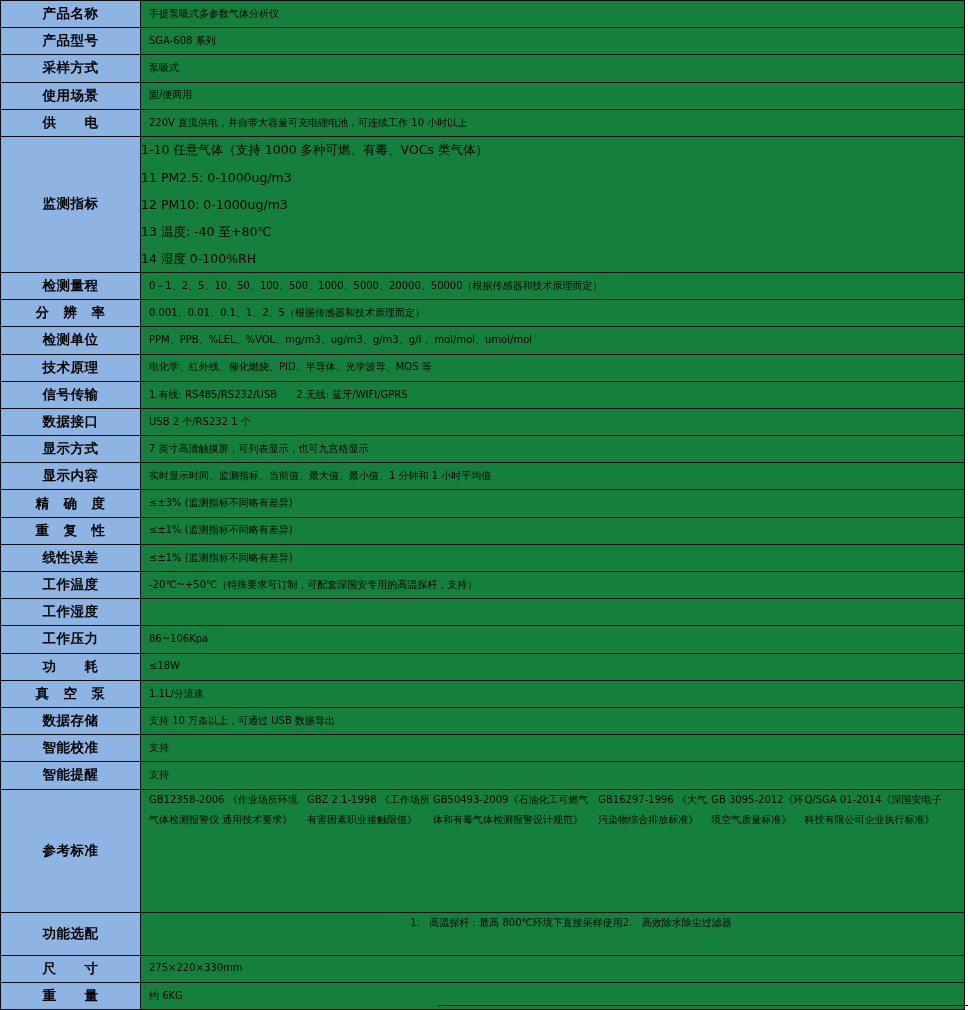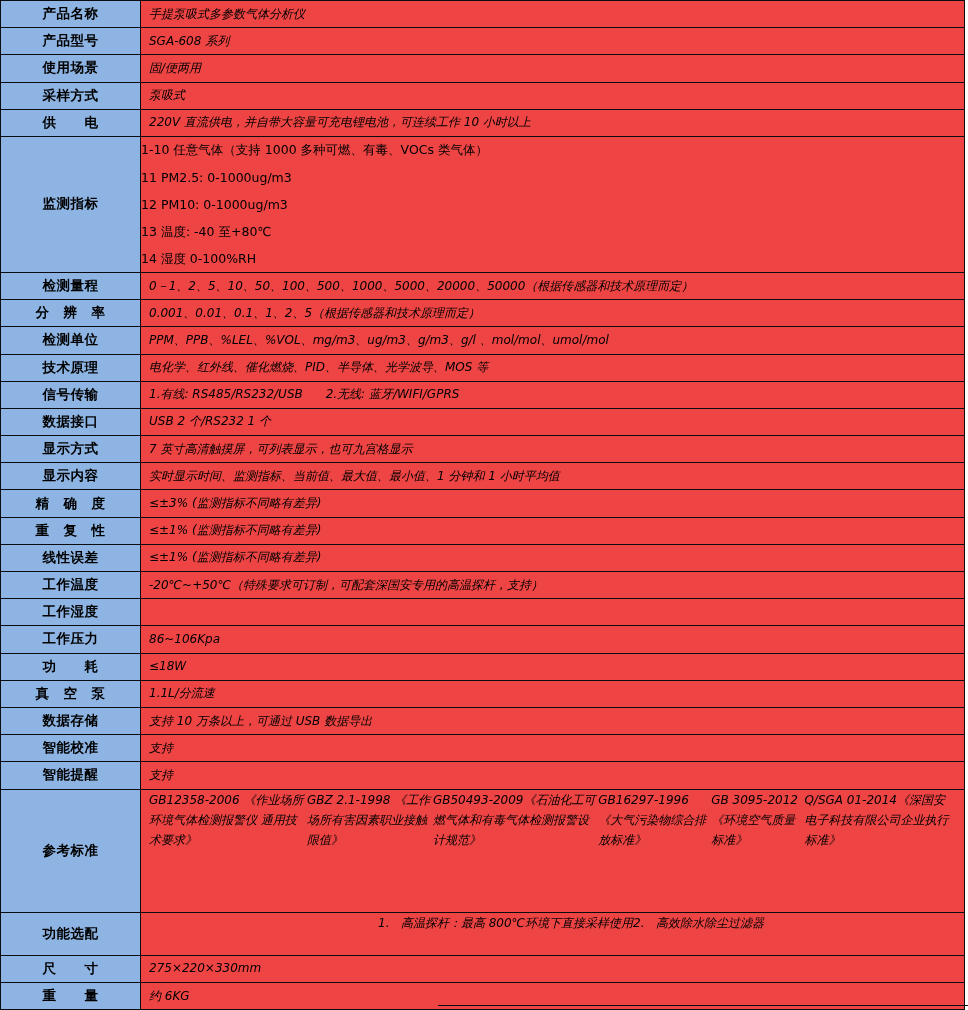--- a/index.html
+++ b/index.html
@@ -10,21 +10,21 @@
     background: #ffffff;
     overflow: hidden;
     font-family: "DejaVu Sans", sans-serif;
     color: #000;
   }
   .spec-table {
     box-sizing: content-box;
     width: 963px;
     height: 1008px;
     border: 1px solid #0a0c10;
-    background: #ef4444;
+    background: #15803d;
     display: flex;
     flex-direction: column;
   }
   .row {
     display: flex;
     align-items: stretch;
     border-bottom: 1px solid #0a0c10;
     box-sizing: border-box;
     flex: none;
   }
@@ -45,25 +45,24 @@
     font-weight: bold;
     font-size: 13.5px;
     letter-spacing: 0.5px;
     text-align: center;
   }
   .value {
     flex: 1;
     display: flex;
     align-items: center;
     padding: 0 15px 0 8px;
-    font-size: 12px;
+    font-size: 10px;
     white-space: pre-wrap;
     line-height: 1.25;
     overflow: hidden;
-    font-style: italic;
   }
   .value.col {
     flex-direction: row;
     align-items: flex-start;
     justify-content: center;
   }
   .ref .line { line-height: 20.4px; }
   .opt .line { line-height: 20px; }
   .mon-values {
     flex: 1;
@@ -102,26 +101,26 @@
 
   <div class="row h1">
     <div class="label">产品名称</div>
     <div class="value">手提泵吸式多参数气体分析仪</div>
   </div>
   <div class="row h1">
     <div class="label">产品型号</div>
     <div class="value">SGA-608 系列</div>
   </div>
   <div class="row h1">
+    <div class="label">采样方式</div>
+    <div class="value">泵吸式</div>
+  </div>
+  <div class="row h1">
     <div class="label">使用场景</div>
     <div class="value">固/便两用</div>
-  </div>
-  <div class="row h1">
-    <div class="label">采样方式</div>
-    <div class="value">泵吸式</div>
   </div>
   <div class="row h1">
     <div class="label">供　　电</div>
     <div class="value">220V 直流供电，并自带大容量可充电锂电池，可连续工作 10 小时以上</div>
   </div>
 
   <div class="row mon">
     <div class="label">监测指标</div>
     <div class="mon-values">
       <div class="subrow">1-10 任意气体（支持 1000 多种可燃、有毒、VOCs 类气体）</div>

